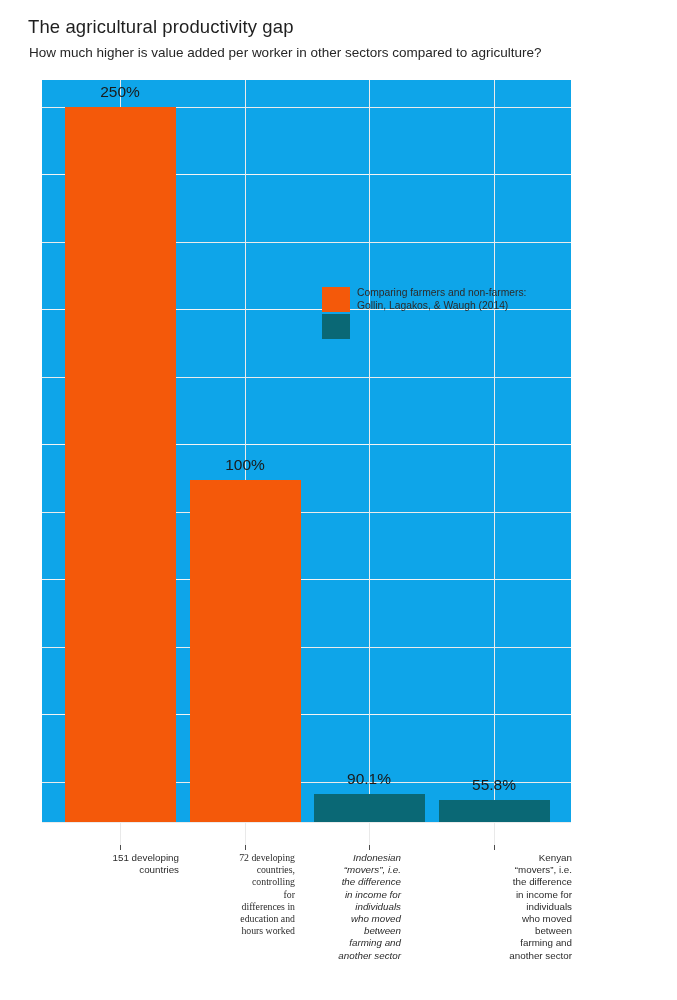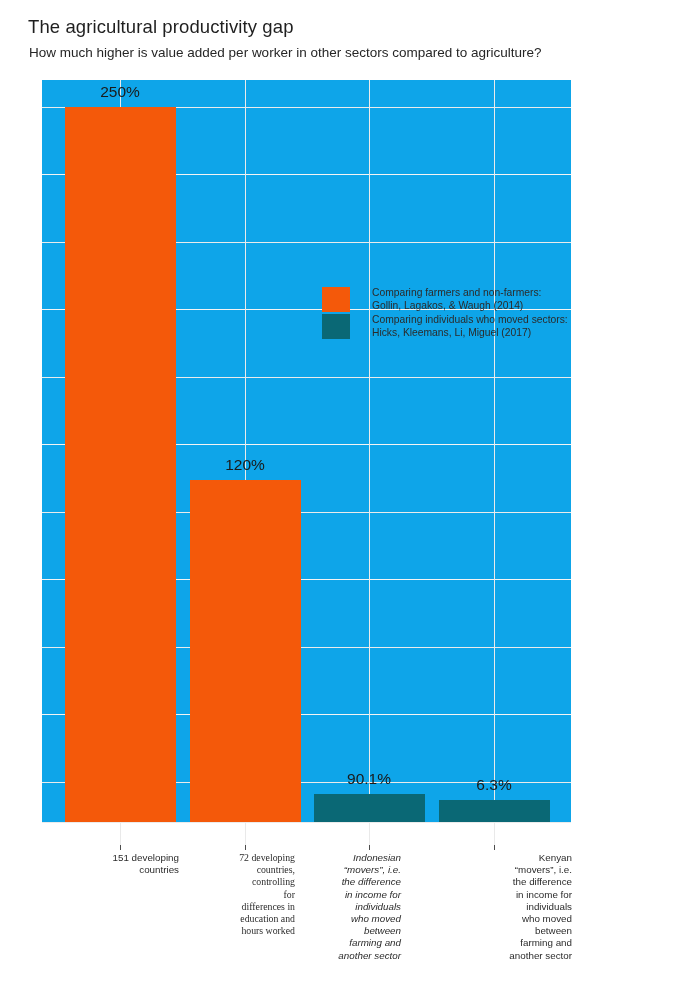--- a/index.html
+++ b/index.html
@@ -128,21 +128,20 @@
   
   #legend {
     position: absolute;
     left: 280px;
     top: 207px;
   }
   .legend-row {
     display: flex;
     align-items: flex-start;
     margin-bottom: 2px;
-    gap: 15px;
   }
   .legend-swatch {
     width: 28px;
     height: 25px;
     flex: 0 0 28px;
     margin-right: 7px;
   }
   .legend-text {
     font-size: 10.3px;
     line-height: 12.6px;
@@ -182,36 +181,34 @@
     <div class="bar" style="left:23px; width:111px; height:715px; background:#F4590A;"></div>
 
     <div class="bar" style="left:148px; width:111px; height:342px; background:#F4590A;"></div>
 
     <div class="bar" style="left:272px; width:111px; height:28px; background:#0A6875;"></div>
 
     <div class="bar" style="left:397px; width:111px; height:22px; background:#0A6875;"></div>
 
     <div class="bar-label" style="left:78px; top:3px;">250%</div>
 
-    <div class="bar-label" style="left:203px; top:376px;">120%</div>
+    <div class="bar-label" style="left:203px; top:376px;">100%</div>
 
     <div class="bar-label" style="left:327px; top:690px;">90.1%</div>
 
-    <div class="bar-label" style="left:452px; top:696px;">6.3%</div>
+    <div class="bar-label" style="left:452px; top:696px;">55.8%</div>
 
     <div id="legend">
       <div class="legend-row">
         <span class="legend-swatch" style="background:#F4590A;"></span>
         <span class="legend-text">Comparing farmers and non-farmers:
 Gollin, Lagakos, &amp; Waugh (2014)</span>
       </div>
       <div class="legend-row">
         <span class="legend-swatch" style="background:#0A6875;"></span>
-        <span class="legend-text">Comparing individuals who moved sectors:
-Hicks, Kleemans, Li, Miguel (2017)</span>
       </div>
     </div>
   </div>
 
   <div id="axis-line"></div>
 
   <div class="guide-v" style="left:120px; height:22px;"></div>
   <div class="guide-v" style="left:245px; height:22px;"></div>
   <div class="guide-v" style="left:369px; height:22px;"></div>
   <div class="guide-v" style="left:494px; height:22px;"></div>

